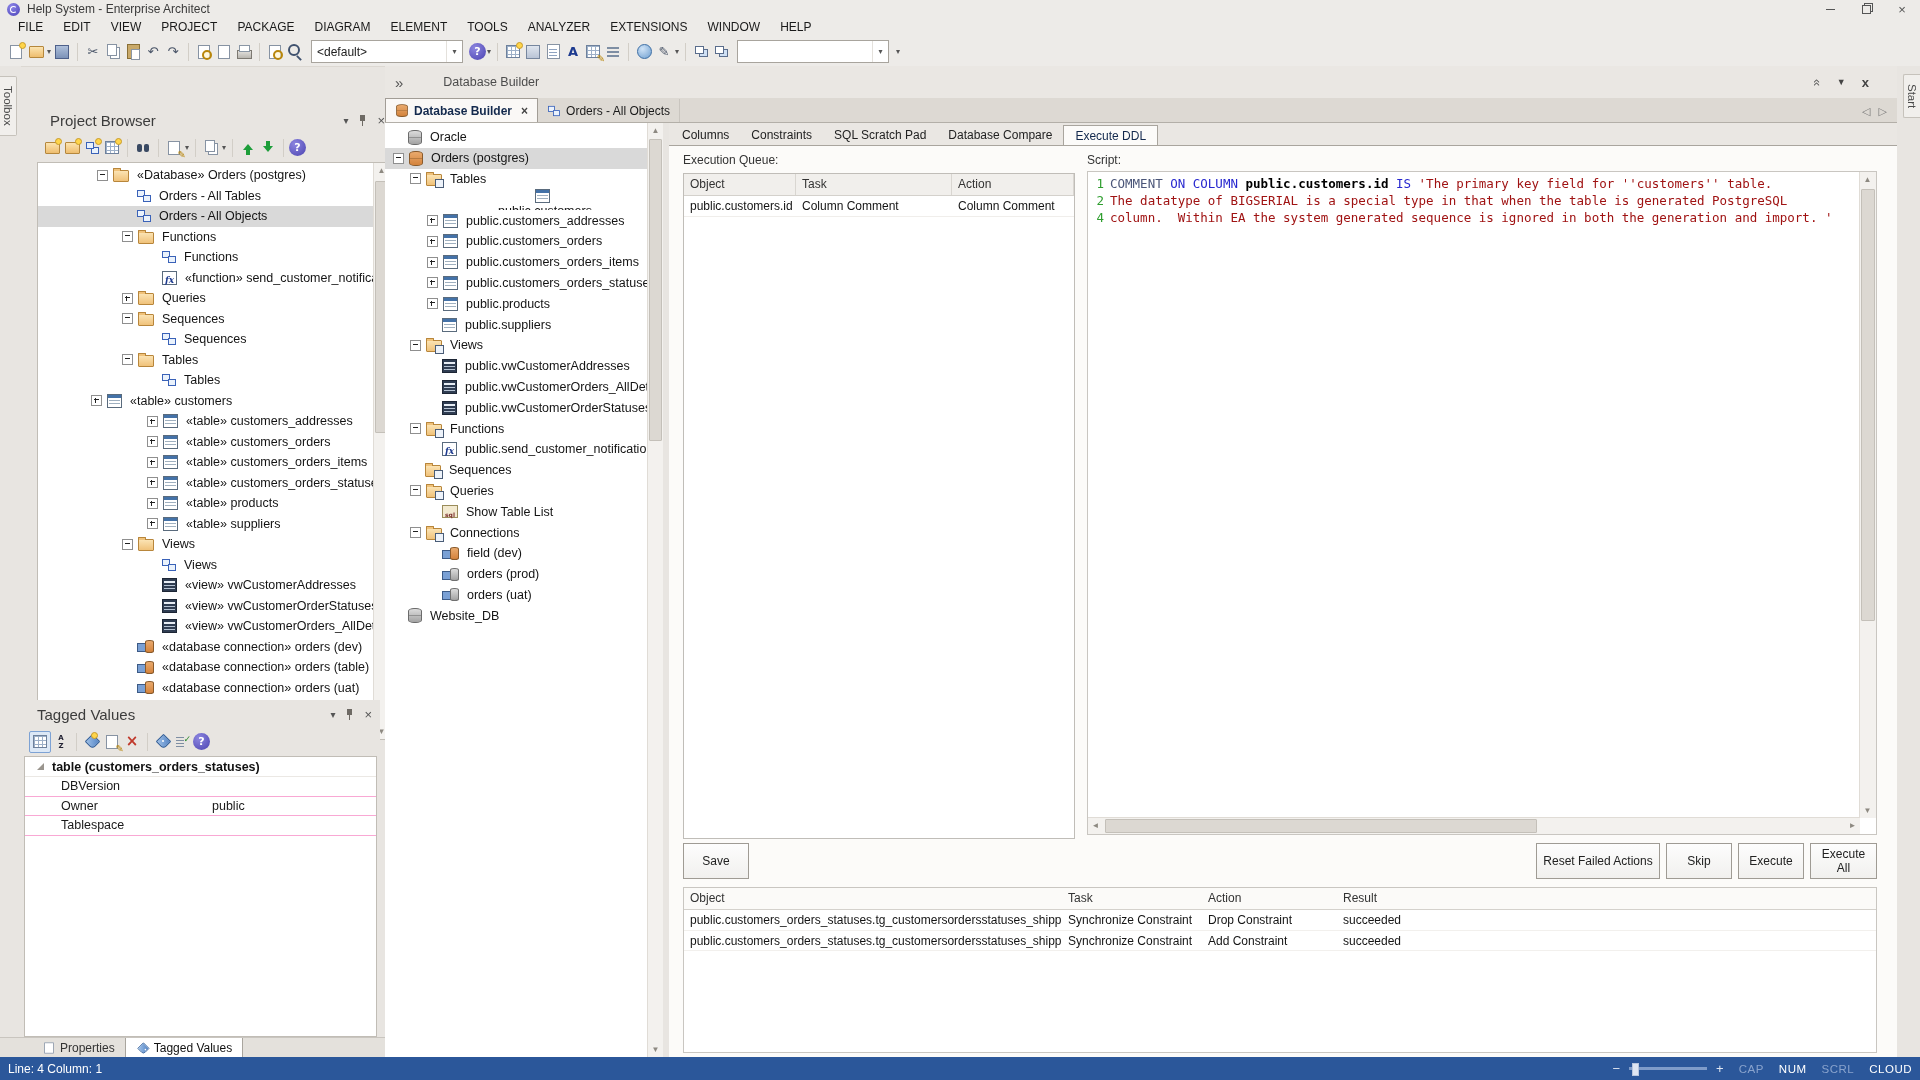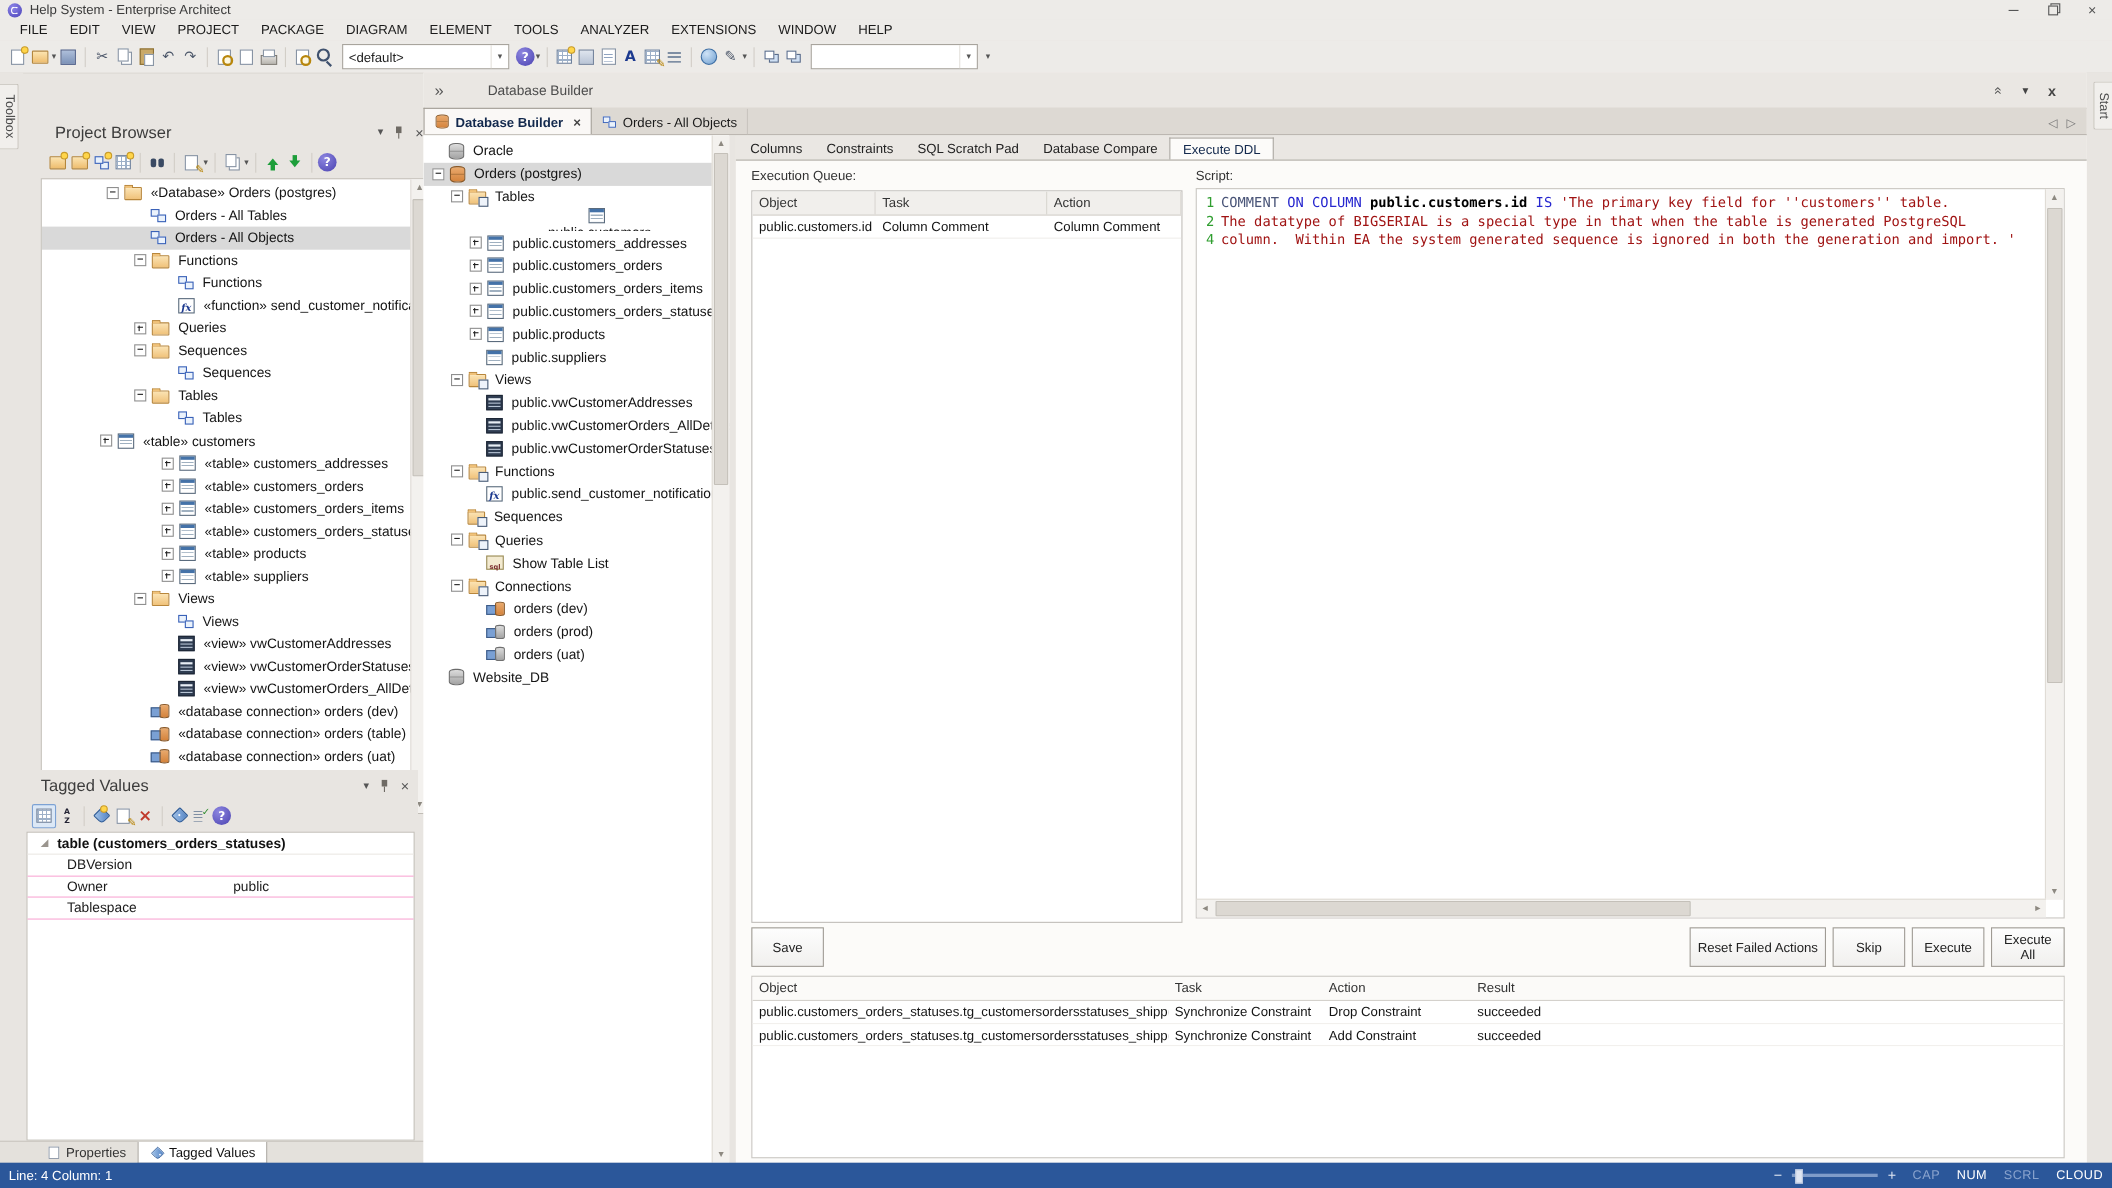--- a/index.html
+++ b/index.html
@@ -750,21 +750,21 @@
           <span class="tlabel">Show Table List</span>
         </div>
         <div class="trow" style="padding-left: 25px;">
           <span class="exp"></span>
           <span class="ic ic-folder ovl"></span>
           <span class="tlabel">Connections</span>
         </div>
         <div class="trow" style="padding-left: 42px;">
           <span class="tspacer"></span>
           <span class="ic ic-dbconn"></span>
-          <span class="tlabel">orders (dev)</span>
+          <span class="tlabel">field (dev)</span>
         </div>
         <div class="trow" style="padding-left: 42px;">
           <span class="tspacer"></span>
           <span class="ic ic-dbconn gray"></span>
           <span class="tlabel">orders (prod)</span>
         </div>
         <div class="trow" style="padding-left: 42px;">
           <span class="tspacer"></span>
           <span class="ic ic-dbconn gray"></span>
           <span class="tlabel">orders (uat)</span>

